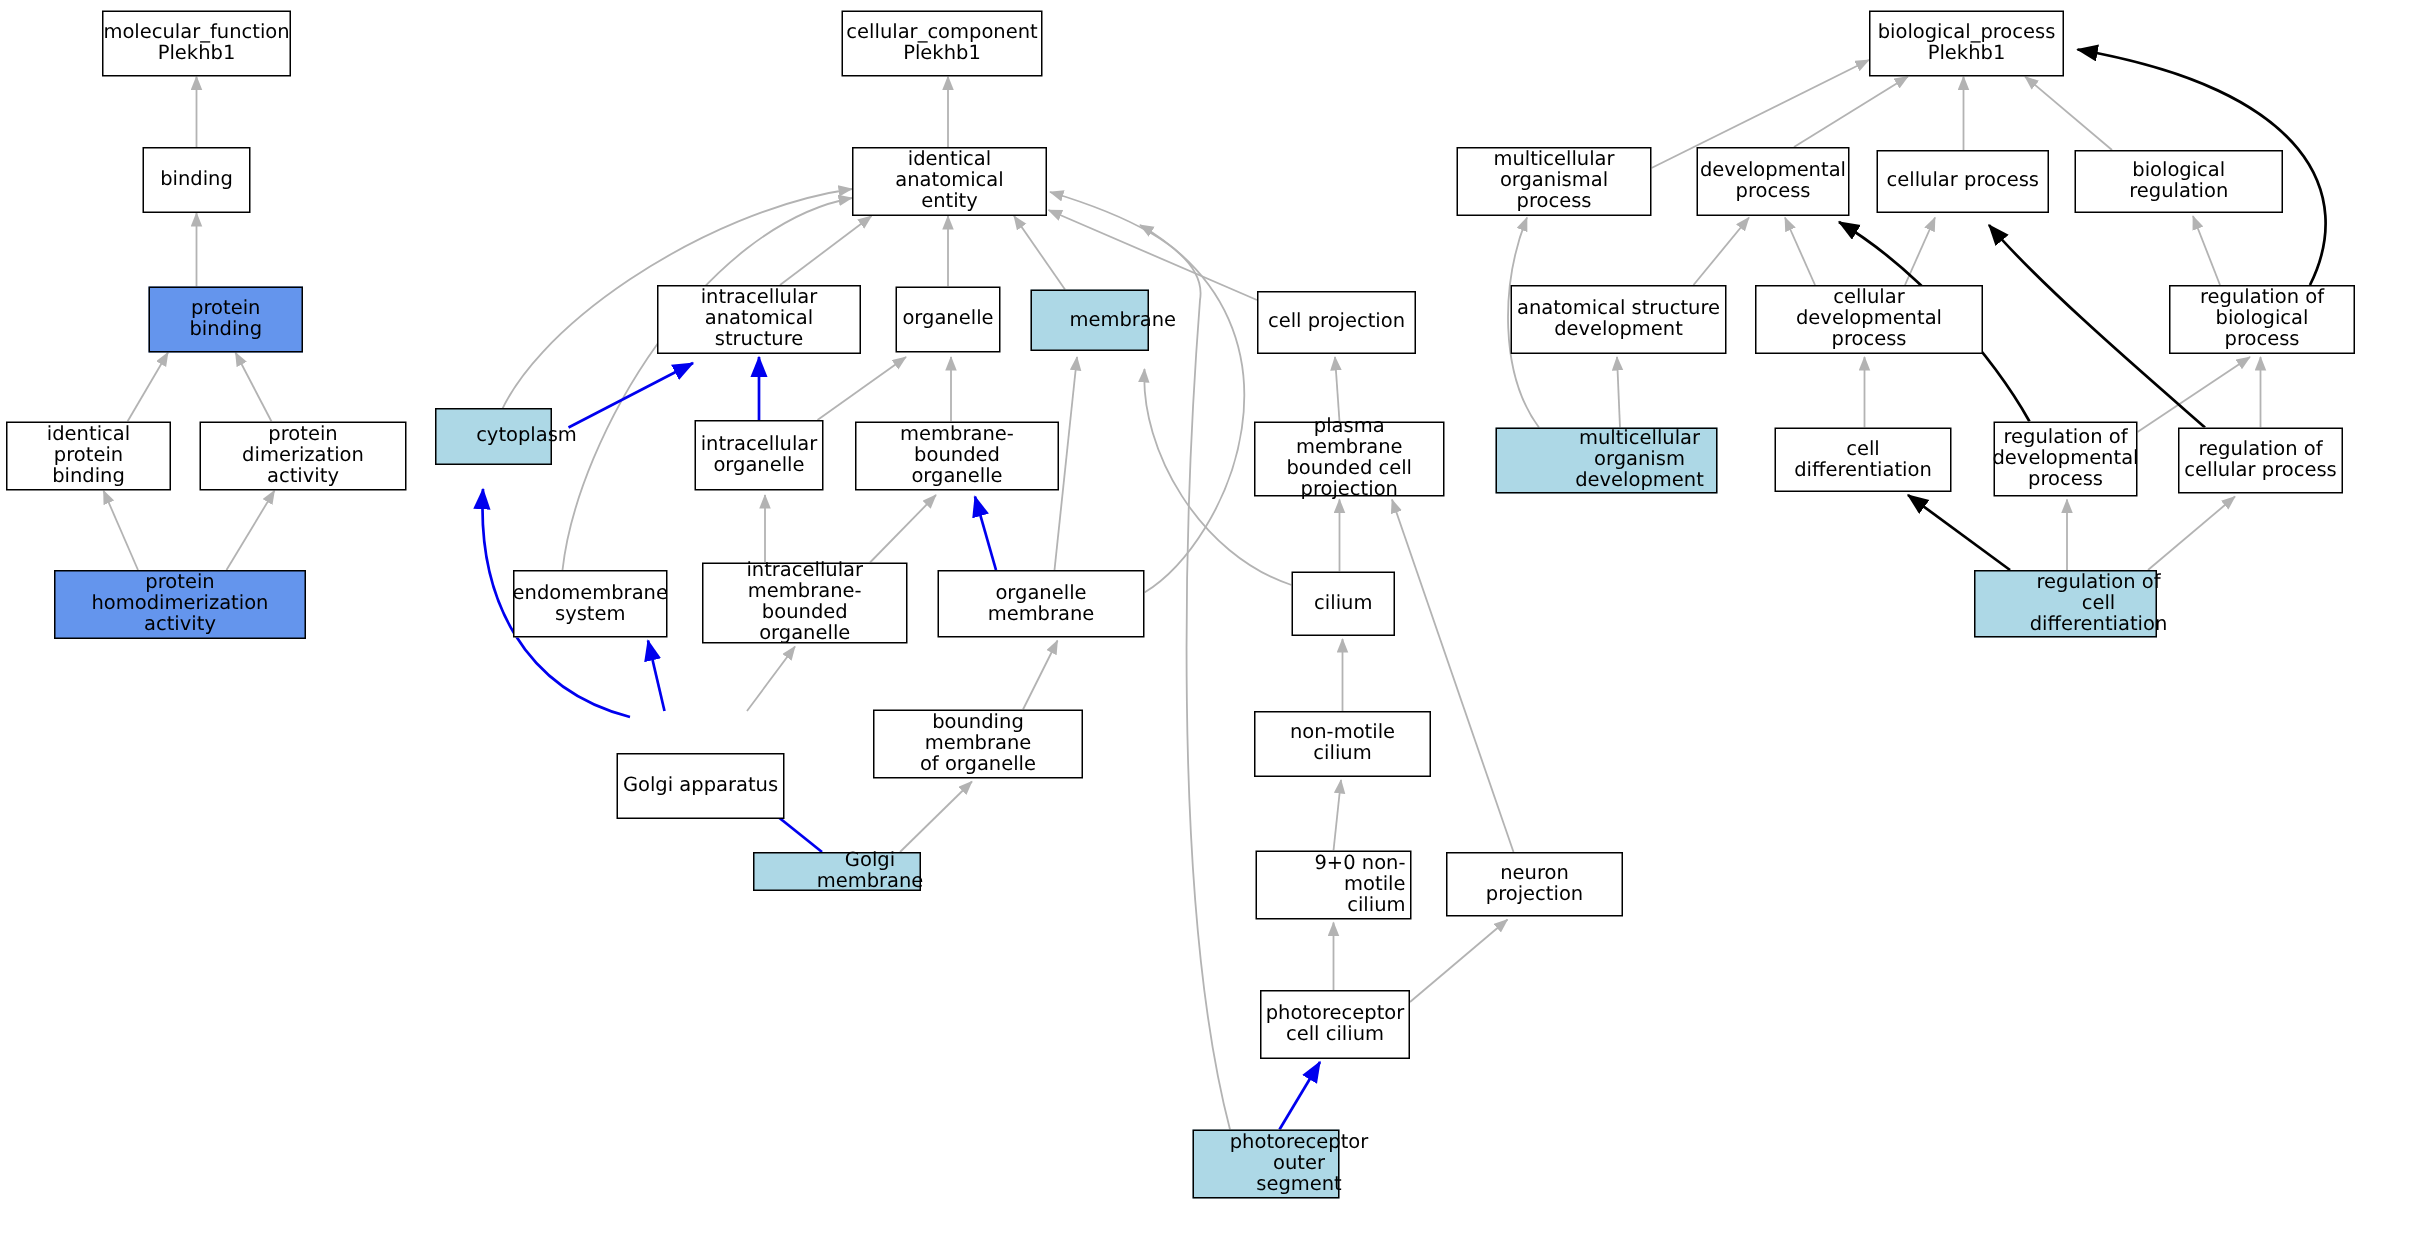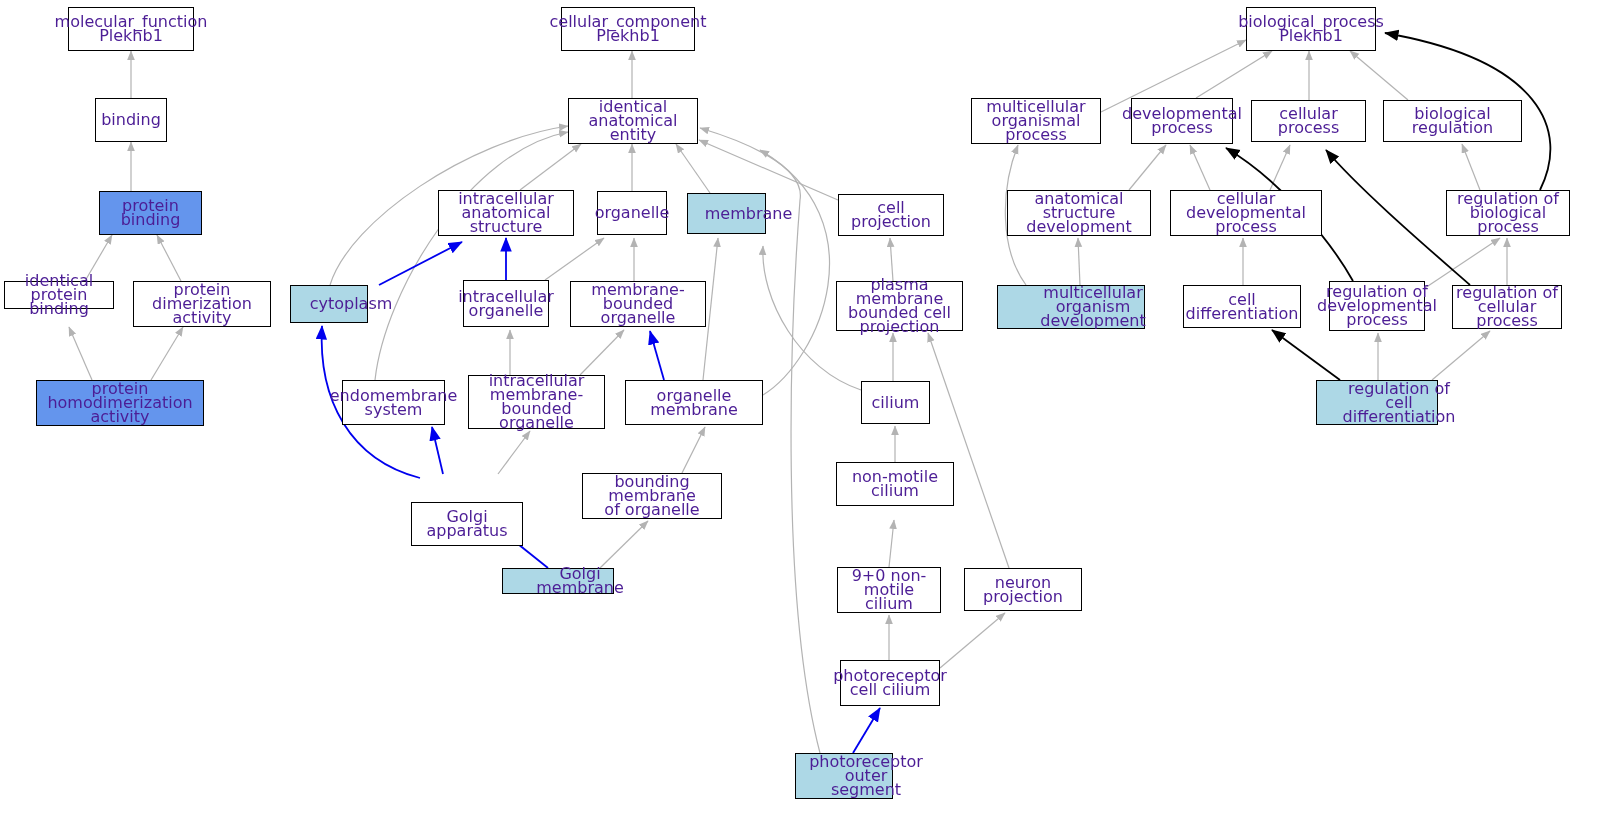--- a/index.html
+++ b/index.html
@@ -1,21 +1,21 @@
 <!DOCTYPE html>
 <html><head>
 <meta charset="utf-8">
 <style>
   html,body{margin:0;padding:0;background:#ffffff;}
   body{font-family:"DejaVu Sans","Liberation Sans",sans-serif;}
   #canvas{position:relative;width:1624px;height:832px;background:#ffffff;overflow:hidden;}
   svg#edges{position:absolute;left:0;top:0;width:1624px;height:832px;pointer-events:none;}
   .node{position:absolute;box-sizing:border-box;border:1px solid #000;background:#ffffff;
         display:flex;align-items:center;justify-content:center;text-align:center;
-        font-size:16px;line-height:14px;color:#4c1d95;white-space:pre-line;}
+        font-size:13px;line-height:14px;color:#000000;white-space:pre-line;}
   .node.root{border-width:1.5px;}
   .node.hl-dark{background:#6495ED;border:1.5px solid #000;}
   .node.hl-light{background:#ADD8E6;border:1.5px solid #000;padding-left:44px;}
   .node span{display:block;padding:0 3px;}
 </style>
 </head>
 <body>
 
 <div id="canvas">
   <svg id="edges" xmlns="http://www.w3.org/2000/svg">
@@ -88,56 +88,56 @@
         <path d="M1340,380 L1272,330" fill="none" stroke="#000000" stroke-width="1.8" marker-end="url(#ah-black)"></path>
         <path d="M1378,380 L1378,333" fill="none" stroke="#b3b3b3" stroke-width="1.2" marker-end="url(#ah-gray)"></path>
         <path d="M1432,380 L1490,331" fill="none" stroke="#b3b3b3" stroke-width="1.2" marker-end="url(#ah-gray)"></path>
       </g>
   </svg>
   <div id="node-layer">
       <div class="node root" style="left: 68px; top: 7px; width: 126px; height: 44px;"><span>molecular_function
 Plekhb1</span></div>
       <div class="node plain" style="left: 95px; top: 98px; width: 72px; height: 44px;"><span>binding</span></div>
       <div class="node hl-dark" style="left: 79px; top: 191px; width: 103px; height: 44px; margin-left: 20px;"><span>protein binding</span></div>
-      <div class="node plain" style="left: 4px; top: 281px; width: 110px; height: 28px;"><span>identical protein
+      <div class="node plain" style="left: 4px; top: 281px; width: 110px; height: 46px;"><span>identical protein
 binding</span></div>
       <div class="node plain" style="left: 133px; top: 281px; width: 138px; height: 46px;"><span>protein dimerization
 activity</span></div>
       <div class="node hl-dark" style="left: 36px; top: 380px; width: 168px; height: 46px;"><span>protein homodimerization
 activity</span></div>
       <div class="node root" style="left: 561px; top: 7px; width: 134px; height: 44px;"><span>cellular_component
 Plekhb1</span></div>
       <div class="node root" style="left: 568px; top: 98px; width: 130px; height: 46px;"><span>identical anatomical
 entity</span></div>
       <div class="node plain" style="left: 438px; top: 190px; width: 136px; height: 46px;"><span>intracellular
 anatomical structure</span></div>
       <div class="node plain" style="left: 597px; top: 191px; width: 70px; height: 44px;"><span>organelle</span></div>
       <div class="node hl-light" style="left: 687px; top: 193px; width: 79px; height: 41px;"><span>membrane</span></div>
       <div class="node plain" style="left: 838px; top: 194px; width: 106px; height: 42px;"><span>cell projection</span></div>
-      <div class="node hl-light" style="left: 290px; top: 285px; width: 78px; height: 38px;"><span>cytoplasm</span></div>
+      <div class="node hl-light" style="left: 290px; top: 272px; width: 78px; height: 38px;"><span>cytoplasm</span></div>
       <div class="node plain" style="left: 463px; top: 280px; width: 86px; height: 47px;"><span>intracellular
 organelle</span></div>
       <div class="node plain" style="left: 570px; top: 281px; width: 136px; height: 46px;"><span>membrane-bounded
 organelle</span></div>
       <div class="node plain" style="left: 836px; top: 281px; width: 127px; height: 50px;"><span>plasma membrane
 bounded cell
 projection</span></div>
       <div class="node plain" style="left: 342px; top: 380px; width: 103px; height: 45px;"><span>endomembrane
 system</span></div>
       <div class="node plain" style="left: 468px; top: 375px; width: 137px; height: 54px;"><span>intracellular
 membrane-bounded
 organelle</span></div>
       <div class="node plain" style="left: 625px; top: 380px; width: 138px; height: 45px;"><span>organelle membrane</span></div>
       <div class="node plain" style="left: 861px; top: 381px; width: 69px; height: 43px;"><span>cilium</span></div>
       <div class="node plain" style="left: 411px; top: 474px; width: 112px; height: 44px; margin-top: 28px;"><span>Golgi apparatus</span></div>
       <div class="node plain" style="left: 582px; top: 473px; width: 140px; height: 46px;"><span>bounding membrane
 of organelle</span></div>
-      <div class="node plain" style="left: 836px; top: 462px; width: 118px; height: 44px;"><span>non-motile cilium</span></div>
+      <div class="node plain" style="left: 836px; top: 474px; width: 118px; height: 44px;"><span>non-motile cilium</span></div>
       <div class="node hl-light" style="left: 502px; top: 568px; width: 112px; height: 26px;"><span>Golgi membrane</span></div>
-      <div class="node plain" style="left: 837px; top: 567px; width: 104px; height: 46px;"><span>9+0 non-motile
+      <div class="node plain" style="left: 837px; top: 567px; width: 104px; height: 46px; text-align: right;"><span>9+0 non-motile
 cilium</span></div>
       <div class="node plain" style="left: 964px; top: 568px; width: 118px; height: 43px;"><span>neuron projection</span></div>
       <div class="node plain" style="left: 840px; top: 660px; width: 100px; height: 46px;"><span>photoreceptor
 cell cilium</span></div>
       <div class="node hl-light" style="left: 795px; top: 753px; width: 98px; height: 46px;"><span>photoreceptor
 outer segment</span></div>
       <div class="node root" style="left: 1246px; top: 7px; width: 130px; height: 44px;"><span>biological_process
 Plekhb1</span></div>
       <div class="node plain" style="left: 971px; top: 98px; width: 130px; height: 46px;"><span>multicellular
 organismal process</span></div>

